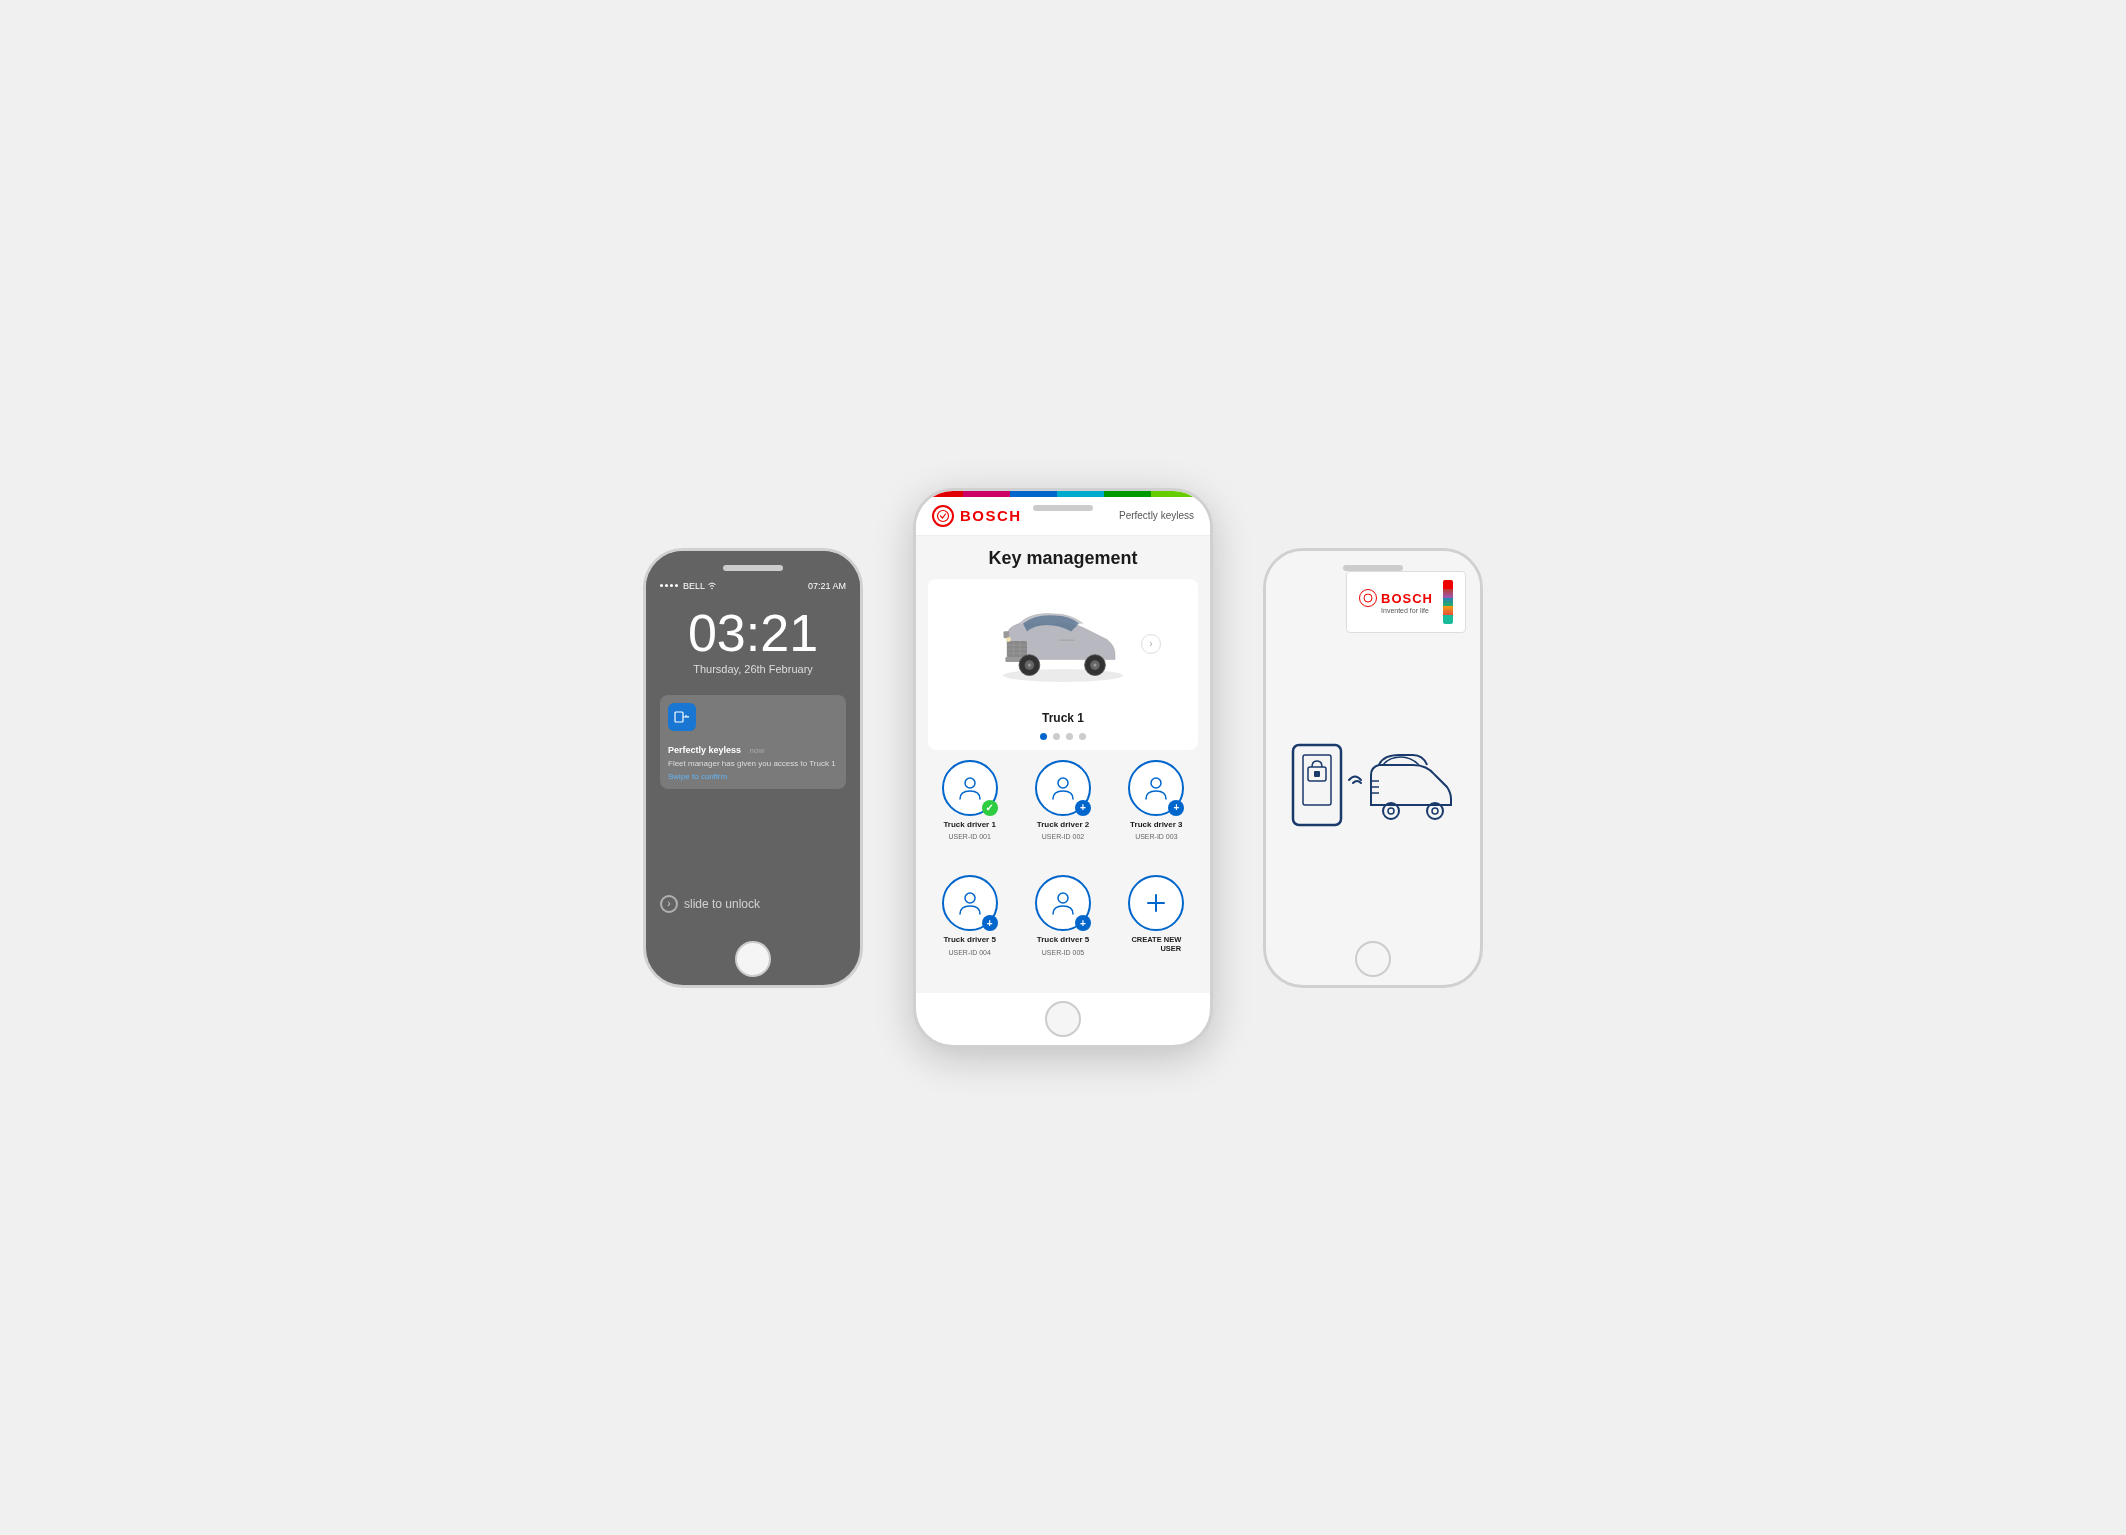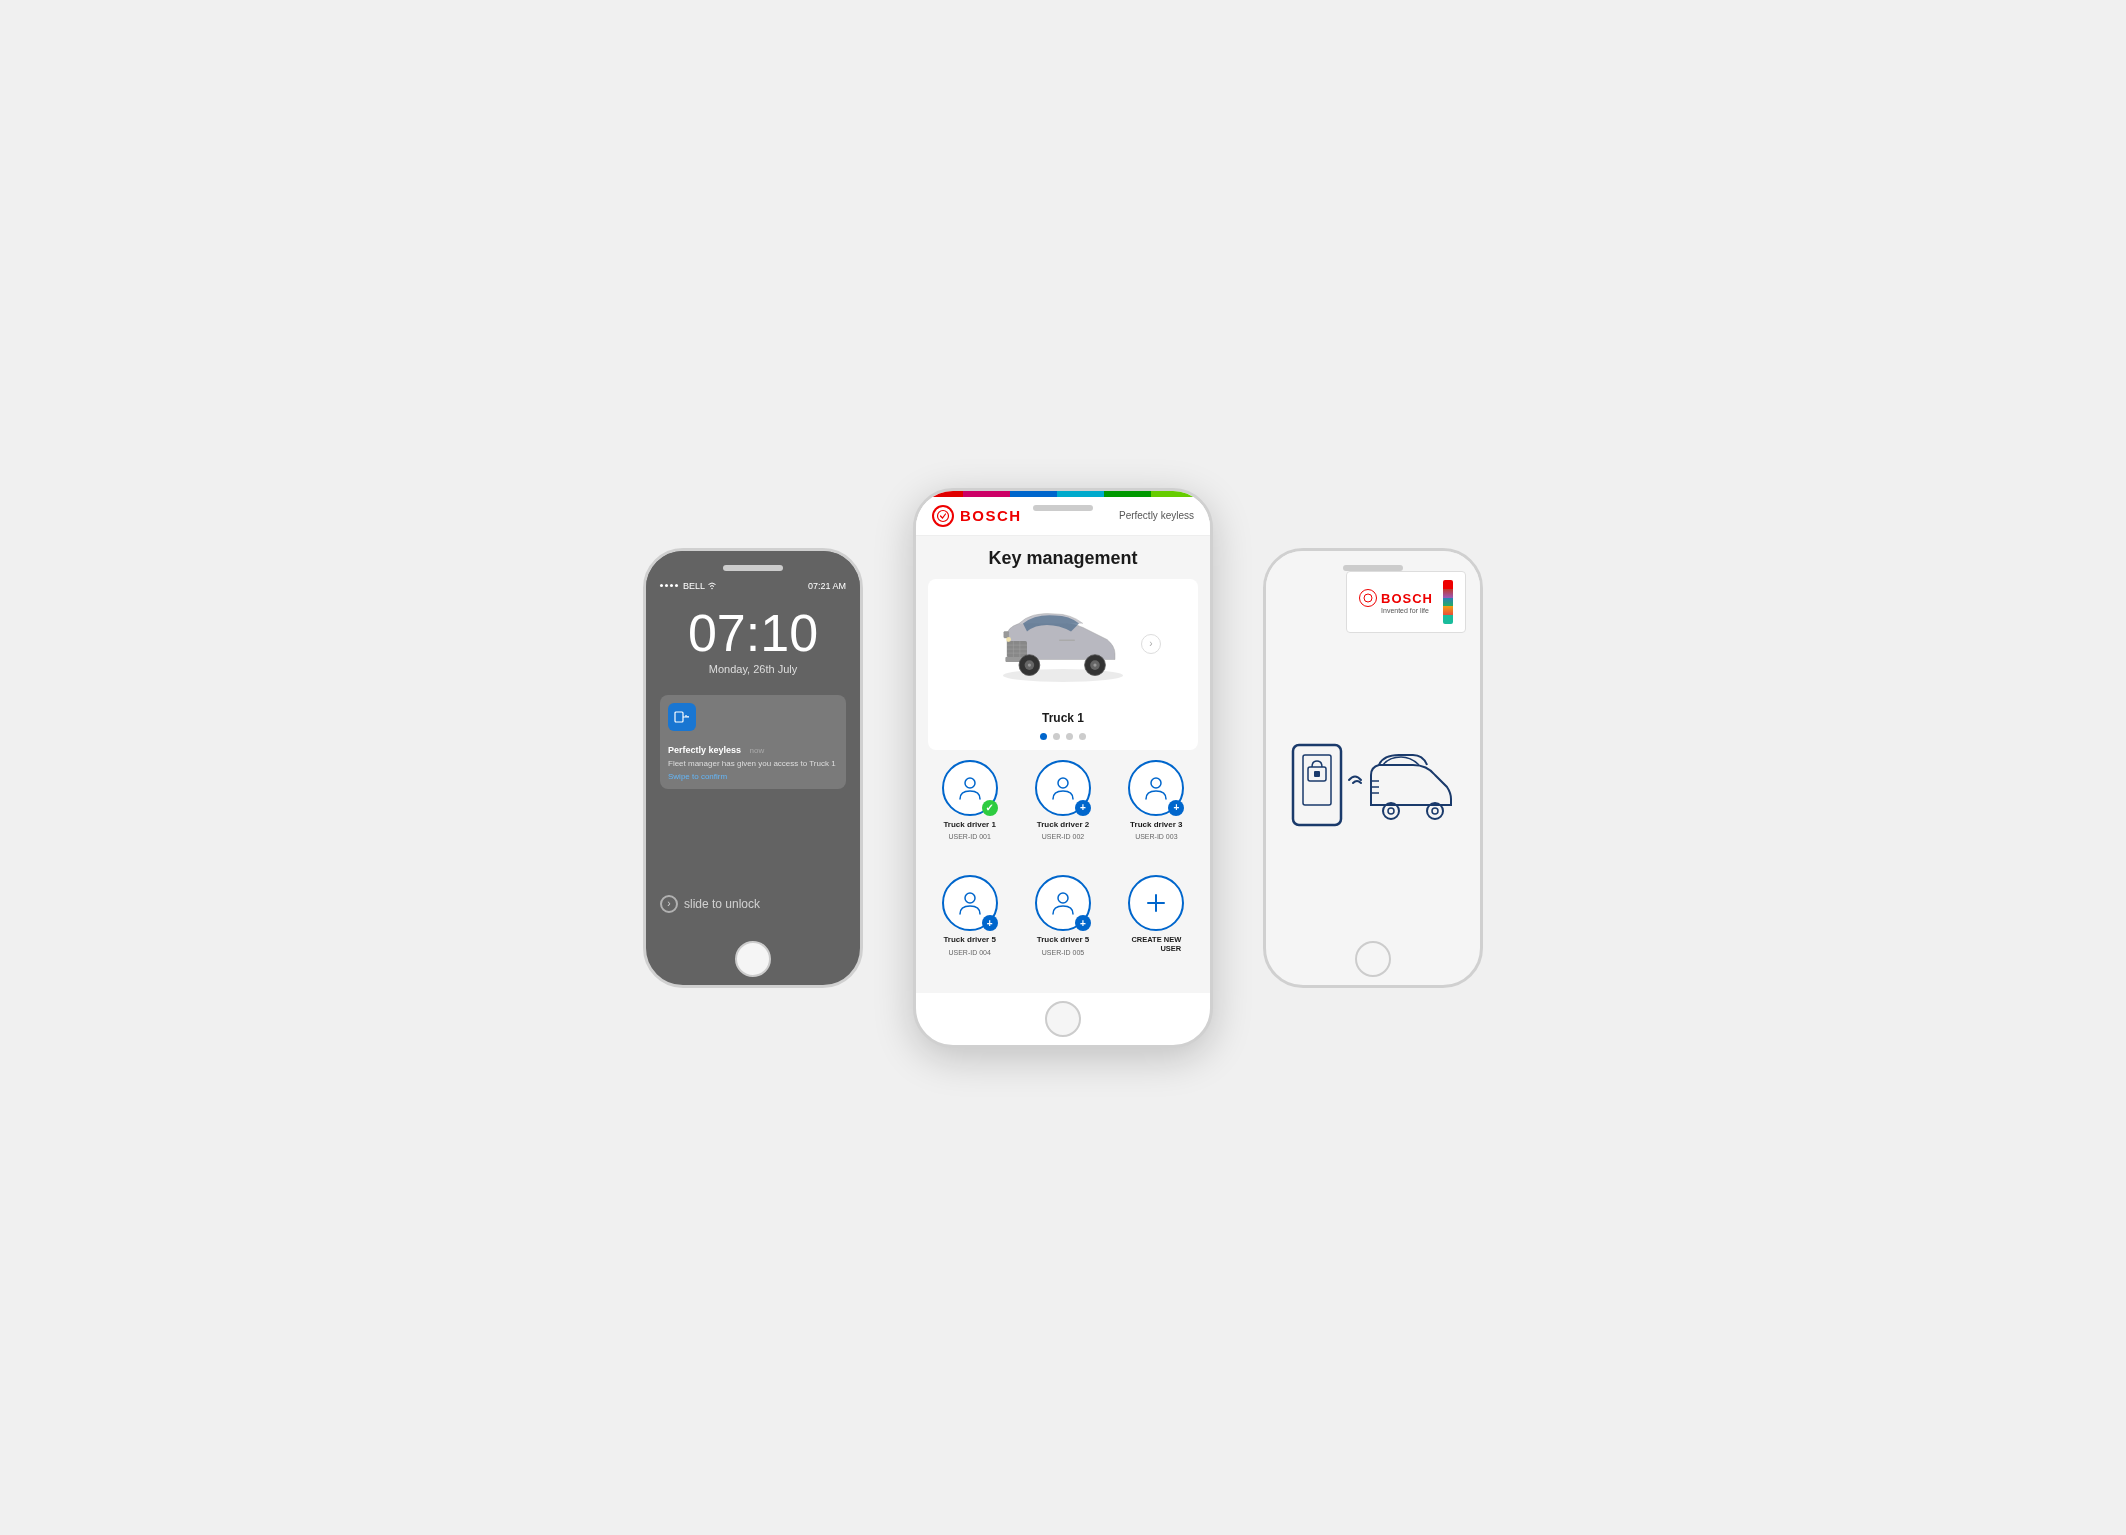--- a/index.html
+++ b/index.html
@@ -473,22 +473,22 @@
           <span style="margin-left:3px;">BELL</span>
           <svg width="10" height="8" viewBox="0 0 10 8">
             <path d="M5 6.5 L5 6.5" stroke="white" stroke-width="1.5" stroke-linecap="round"></path>
             <path d="M3 4.5 Q5 2.5 7 4.5" stroke="white" stroke-width="1" fill="none"></path>
             <path d="M1.5 2.5 Q5 -0.5 8.5 2.5" stroke="white" stroke-width="1" fill="none"></path>
           </svg>
         </div>
         <span>07:21 AM</span>
       </div>
 
-      <div class="lock-time">07:10</div>
-      <div class="lock-date">Monday, 26th July</div>
+      <div class="lock-time">03:21</div>
+      <div class="lock-date">Thursday, 26th February</div>
 
       <div class="notification-card">
         <div class="notif-icon">
           <svg width="18" height="14" viewBox="0 0 18 14" fill="none">
             <rect x="2" y="2" width="8" height="10" rx="1" stroke="white" stroke-width="1.2"></rect>
             <line x1="10" y1="7" x2="16" y2="7" stroke="white" stroke-width="1.2"></line>
             <line x1="13" y1="5" x2="13" y2="7" stroke="white" stroke-width="1.2"></line>
             <line x1="15" y1="6" x2="15" y2="7" stroke="white" stroke-width="1.2"></line>
           </svg>
         </div>

